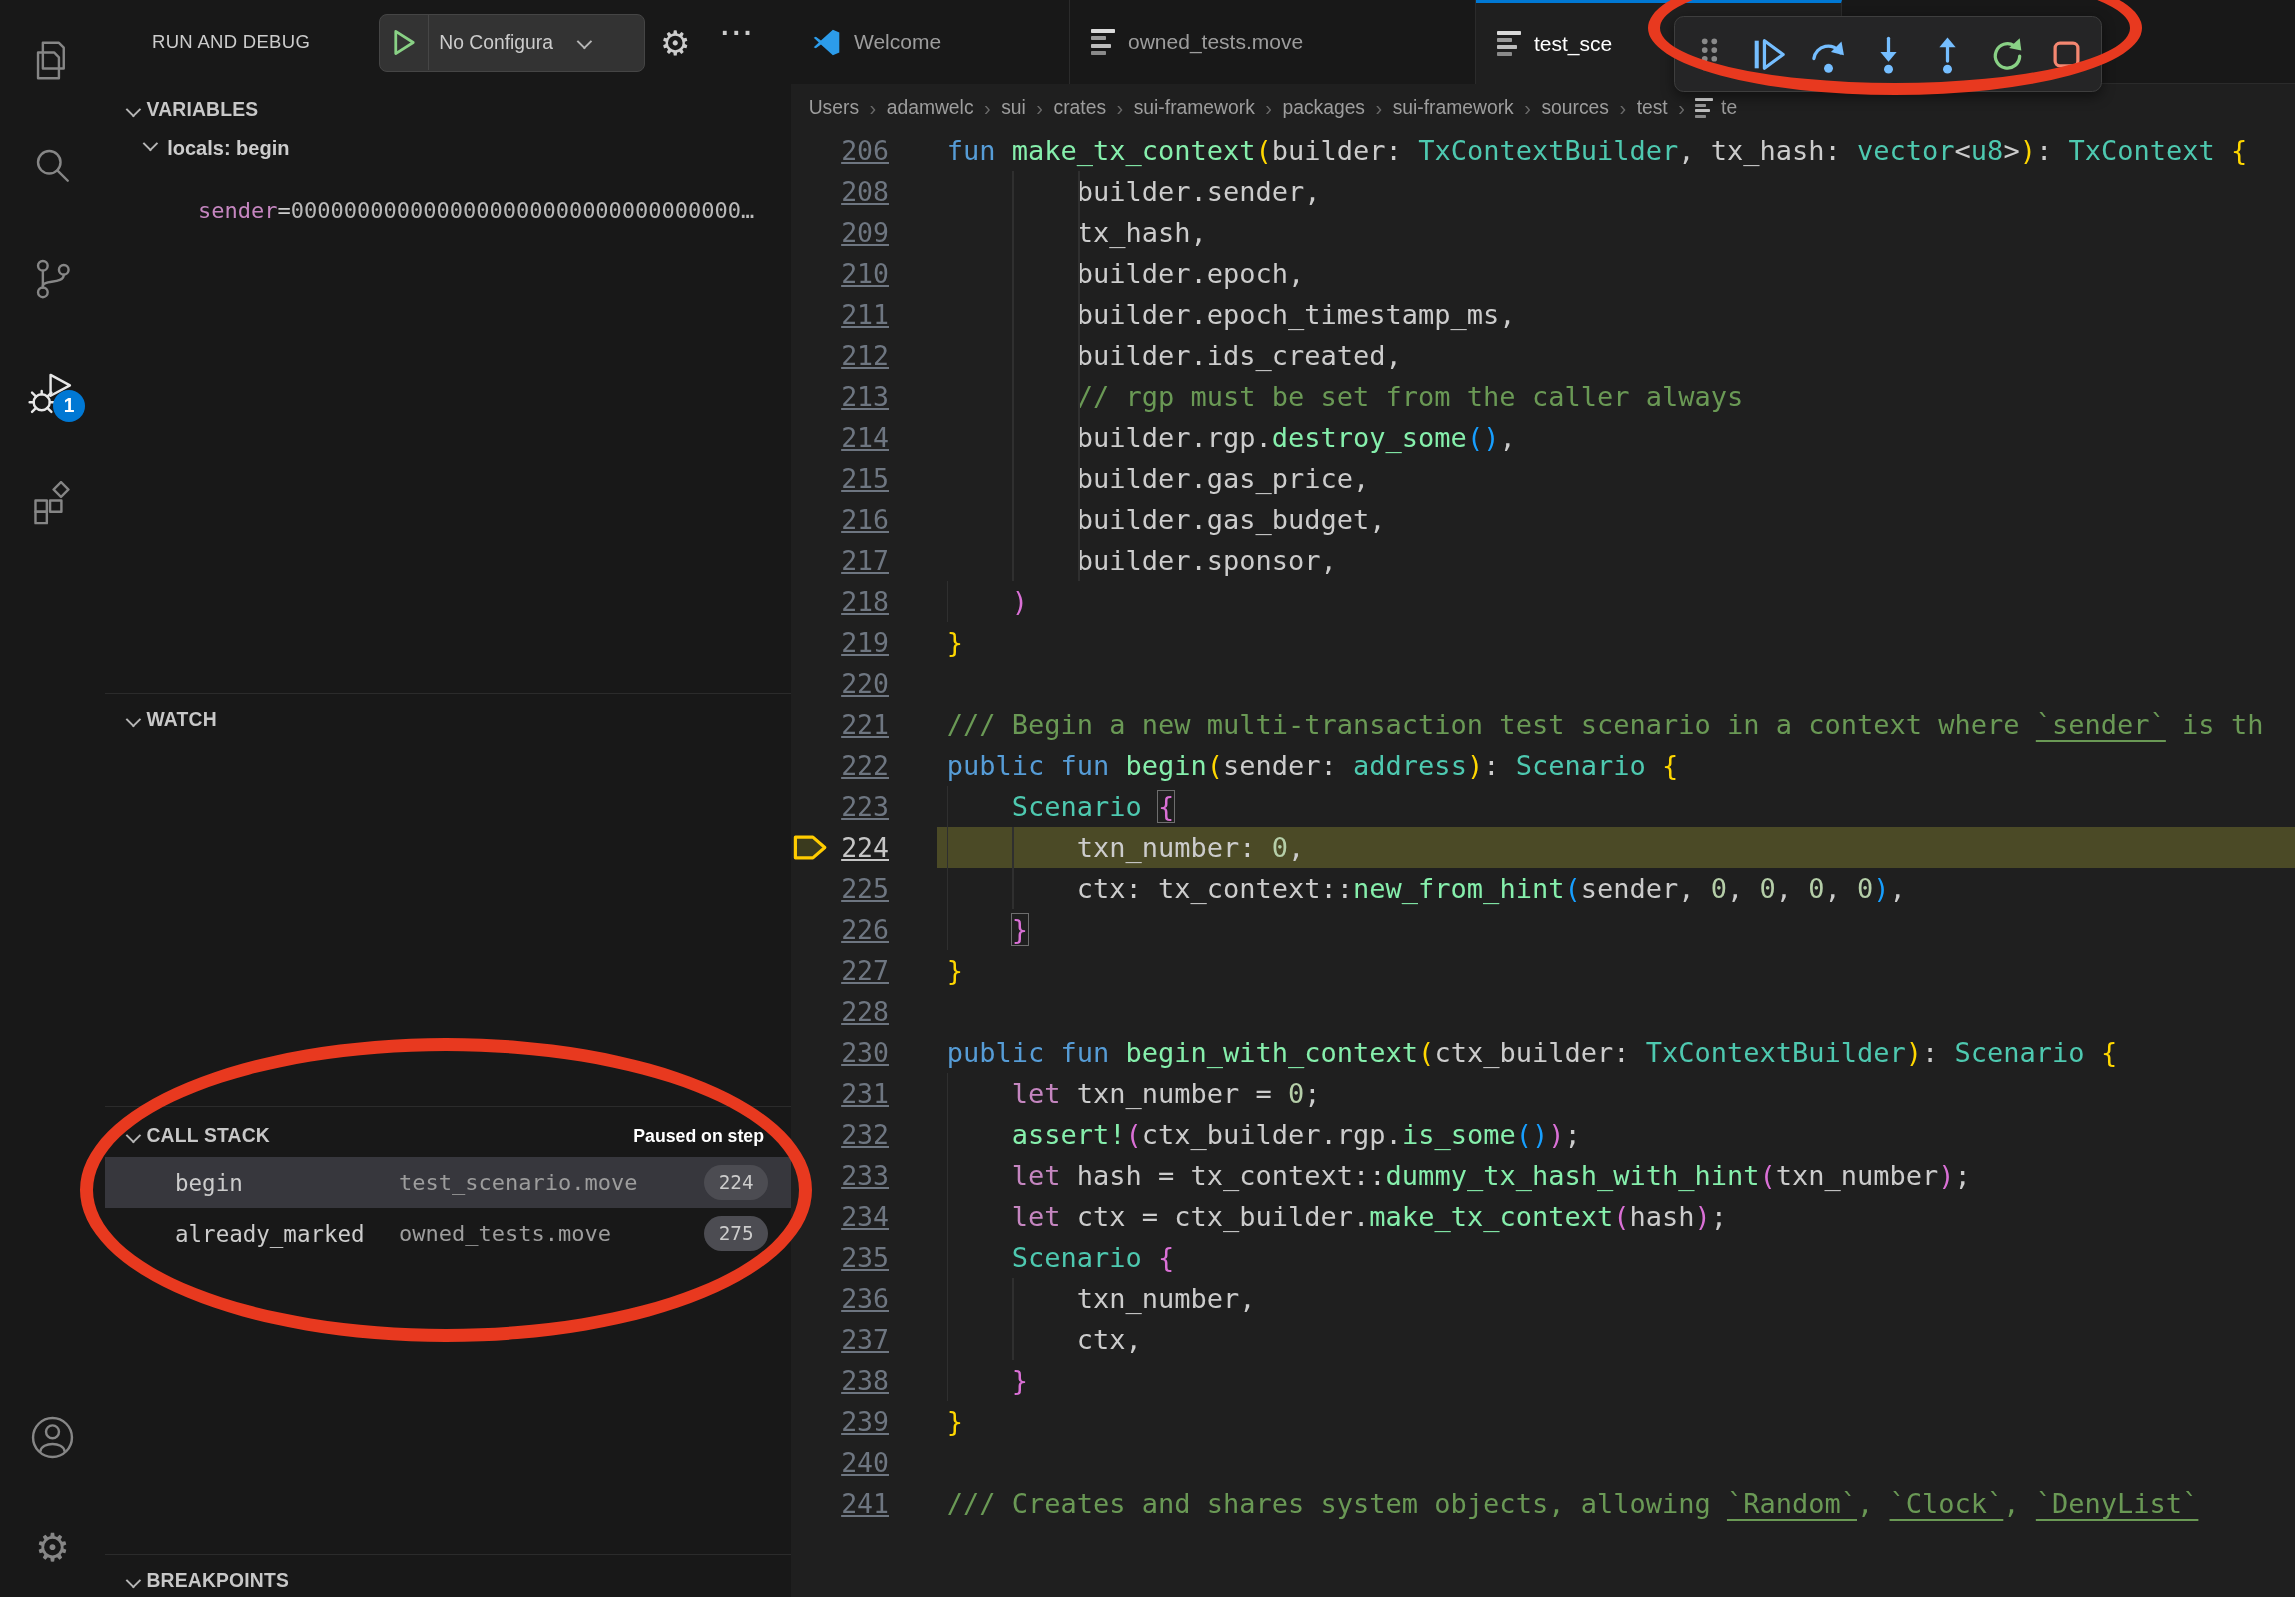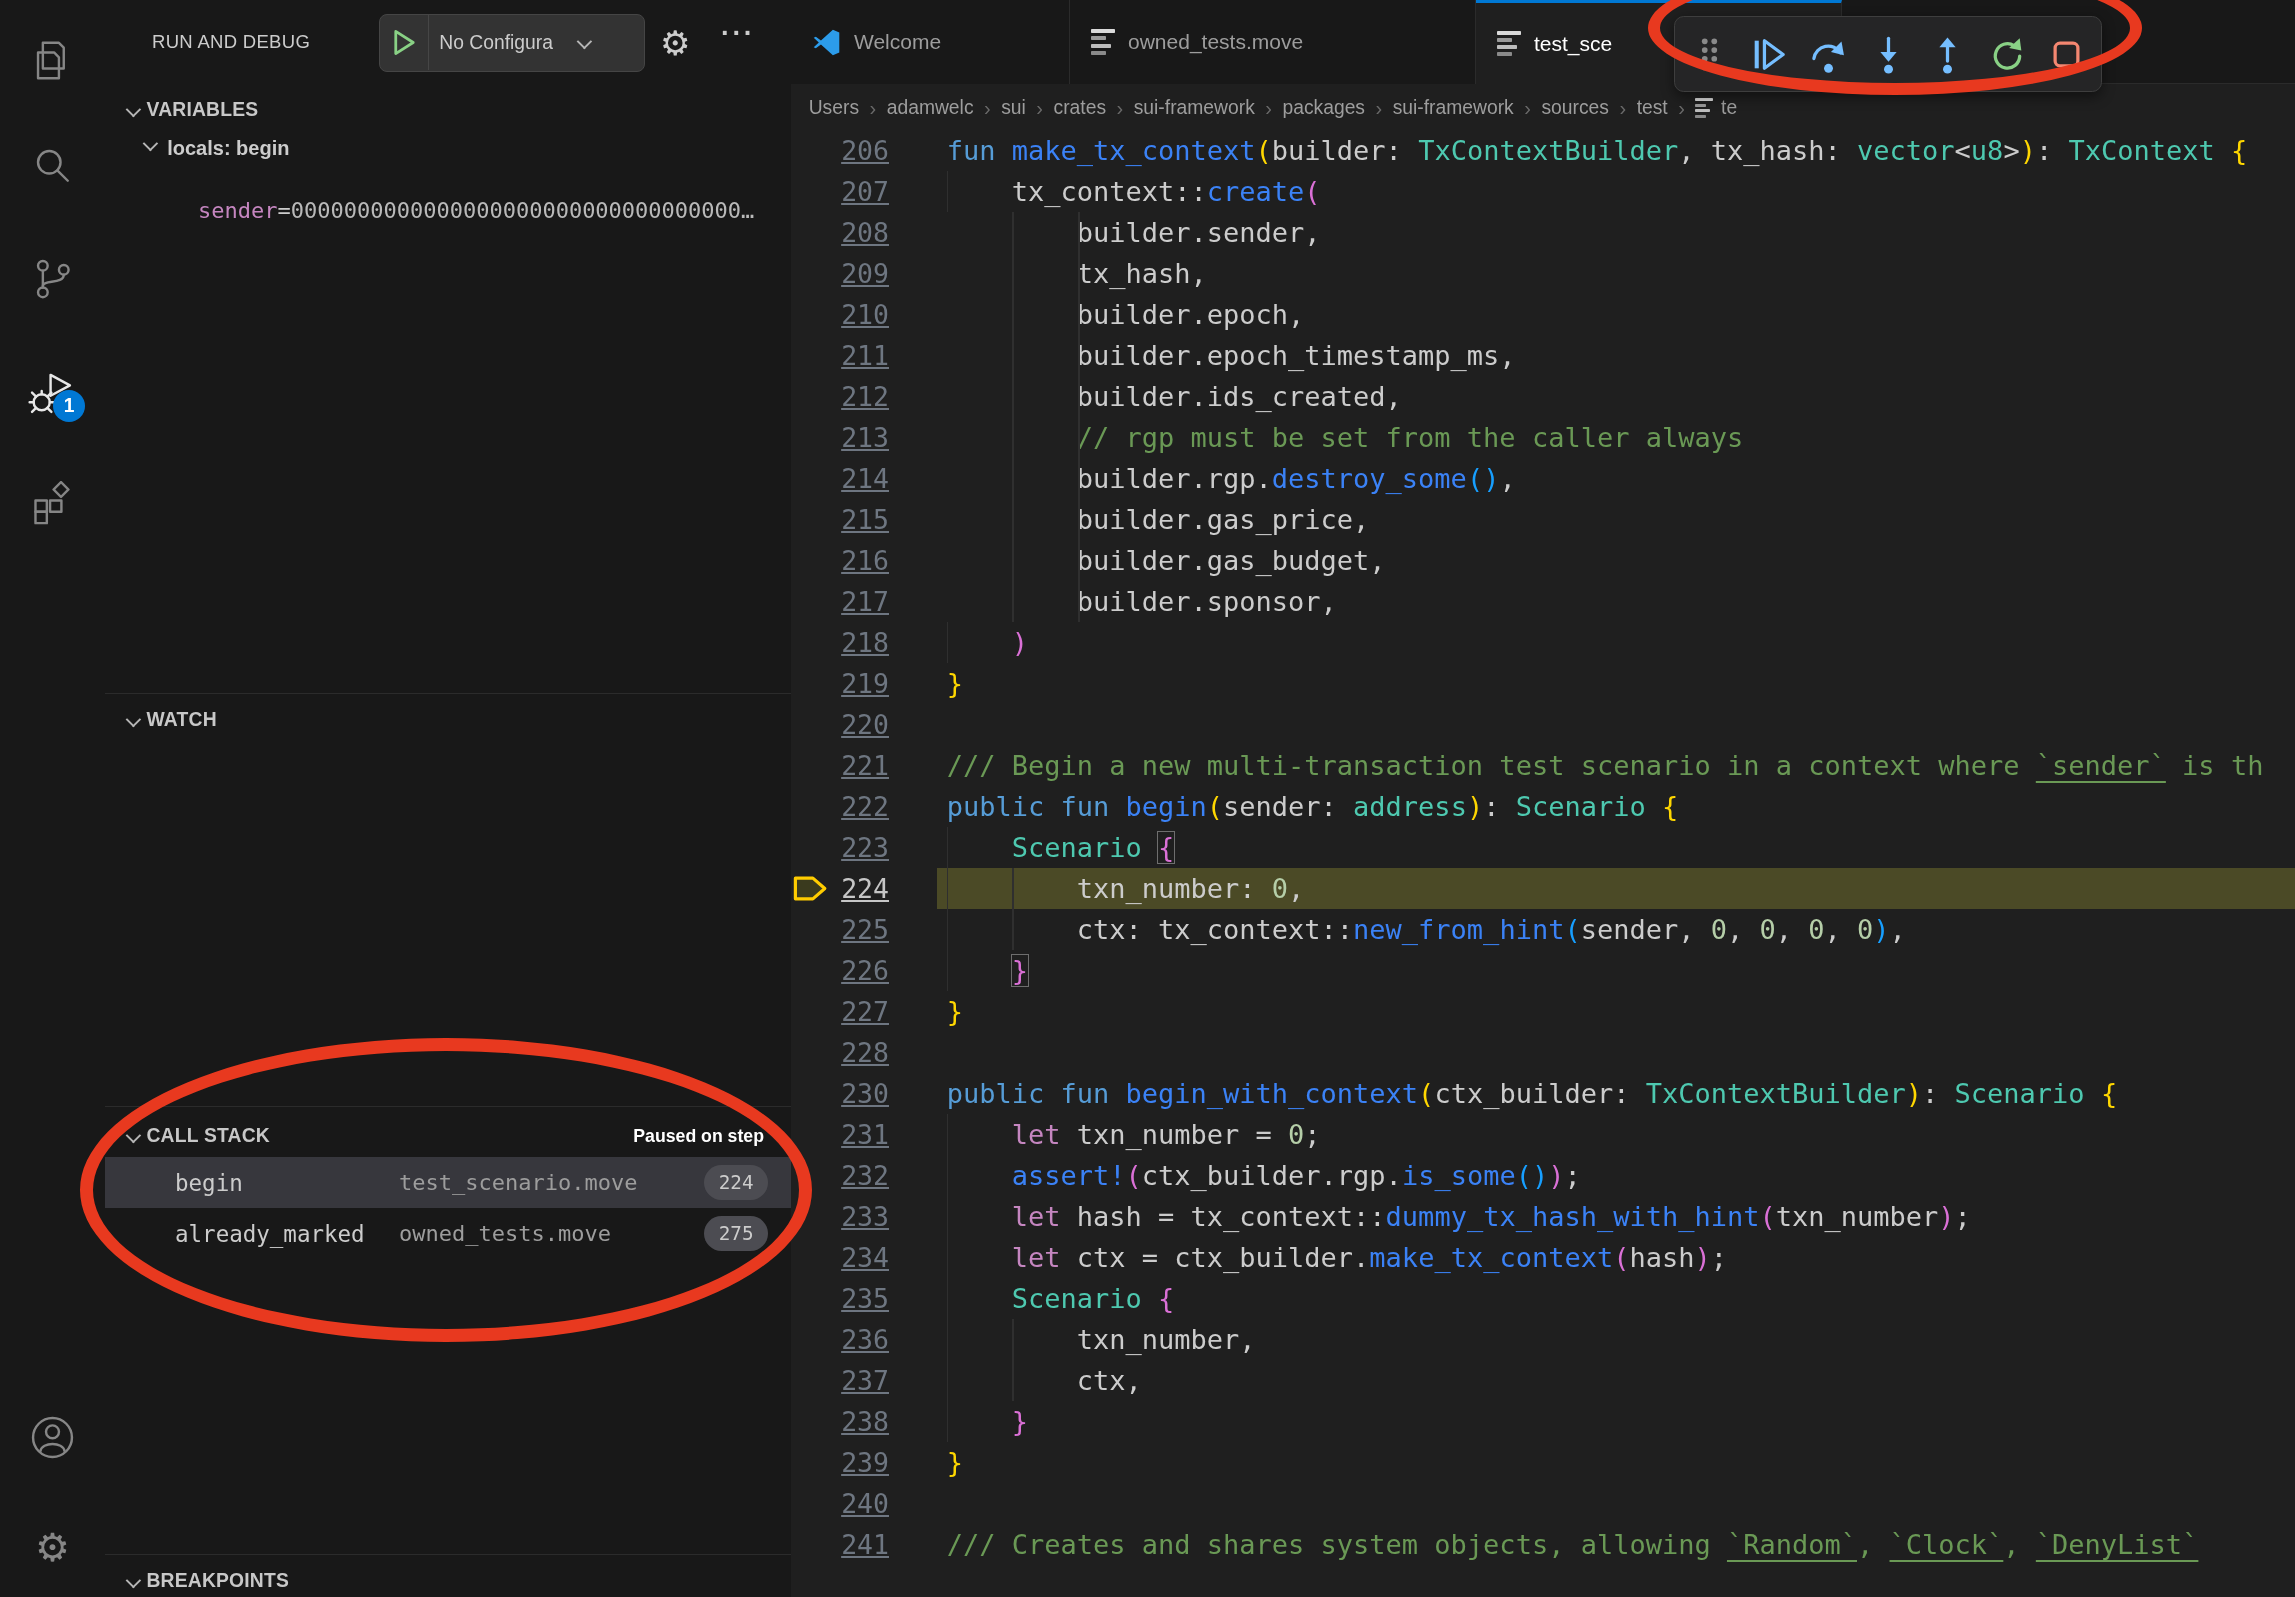--- a/index.html
+++ b/index.html
@@ -81,21 +81,21 @@
   #code-inner{position:absolute;left:0;top:-2.4px;width:1504px;}
   .line{display:flex;height:41px;line-height:41px;font-family:"DejaVu Sans Mono",monospace;font-size:27px;}
   .num{width:146px;box-sizing:border-box;padding-right:48px;text-align:right;color:#6e7681;
        font-size:26.5px;flex:none;position:relative;text-decoration:underline;}
   .txt{flex:1;position:relative;white-space:pre;padding-left:9.7px;overflow:hidden;}
   .line.cur .txt{background:#4b4a26;}
   .line.cur .num{color:#c6c6c6;}
   .guide{position:absolute;top:0;bottom:0;width:1.6px;background:#2f2f2f;}
   .stepmark{position:absolute;left:1.6px;top:6.4px;}
   .tk-d{color:#cccccc}.tk-k{color:#569cd6}.tk-c{color:#c586c0}.tk-t{color:#4ec9b0}
-  .tk-f{color:#3b82f6}.tk-m{color:#6a9955}.tk-n{color:#b5cea8}
+  .tk-f{color:#86efac}.tk-m{color:#6a9955}.tk-n{color:#b5cea8}
   .tk-y{color:#ffd700}.tk-p{color:#da70d6}.tk-b{color:#179fff}
   .tk-u{color:#6a9955;text-decoration:underline;text-decoration-thickness:2.4px;text-underline-offset:5.6px;}
   .tk-bm{color:#da70d6;outline:1.6px solid #6e6e6e;outline-offset:0.8px;}
 
   
   #dbg-toolbar{left:1674px;top:16px;width:426px;height:74px;background:#252526;border:0.8px solid #3e3e3e;
                border-radius:9.7px;display:flex;align-items:center;justify-content:space-evenly;
                box-shadow:0 4.8px 13px rgba(0,0,0,.45);z-index:40;}
   .dbtn{width:51px;height:51px;display:flex;align-items:center;justify-content:center;border-radius:6.4px;}
 
@@ -267,24 +267,20 @@
         <span>te</span>
       </span>
     </div>
   <div id="code">
       <div id="code-inner">
         <div class="line">
           <div class="num">206</div>
           <div class="txt"><span class="tk-k">fun </span><span class="tk-f">make_tx_context</span><span class="tk-y">(</span><span class="tk-d">builder: </span><span class="tk-t">TxContextBuilder</span><span class="tk-d">, tx_hash: </span><span class="tk-t">vector</span><span class="tk-d">&lt;</span><span class="tk-t">u8</span><span class="tk-d">&gt;</span><span class="tk-y">)</span><span class="tk-d">: </span><span class="tk-t">TxContext</span><span class="tk-d"> </span><span class="tk-y">{</span></div>
         </div>
         <div class="line">
-          <div class="num">207</div>
-          <div class="txt"><span class="guide" style="left: 9.7px;"></span><span class="tk-d">    tx_context::</span><span class="tk-f">create</span><span class="tk-p">(</span></div>
-        </div>
-        <div class="line">
           <div class="num">208</div>
           <div class="txt"><span class="guide" style="left: 75px;"></span><span class="guide" style="left: 141px;"></span><span class="tk-d">        builder.sender,</span></div>
         </div>
         <div class="line">
           <div class="num">209</div>
           <div class="txt"><span class="guide" style="left: 75px;"></span><span class="guide" style="left: 141px;"></span><span class="tk-d">        tx_hash,</span></div>
         </div>
         <div class="line">
           <div class="num">210</div>
           <div class="txt"><span class="guide" style="left: 75px;"></span><span class="guide" style="left: 141px;"></span><span class="tk-d">        builder.epoch,</span></div>

